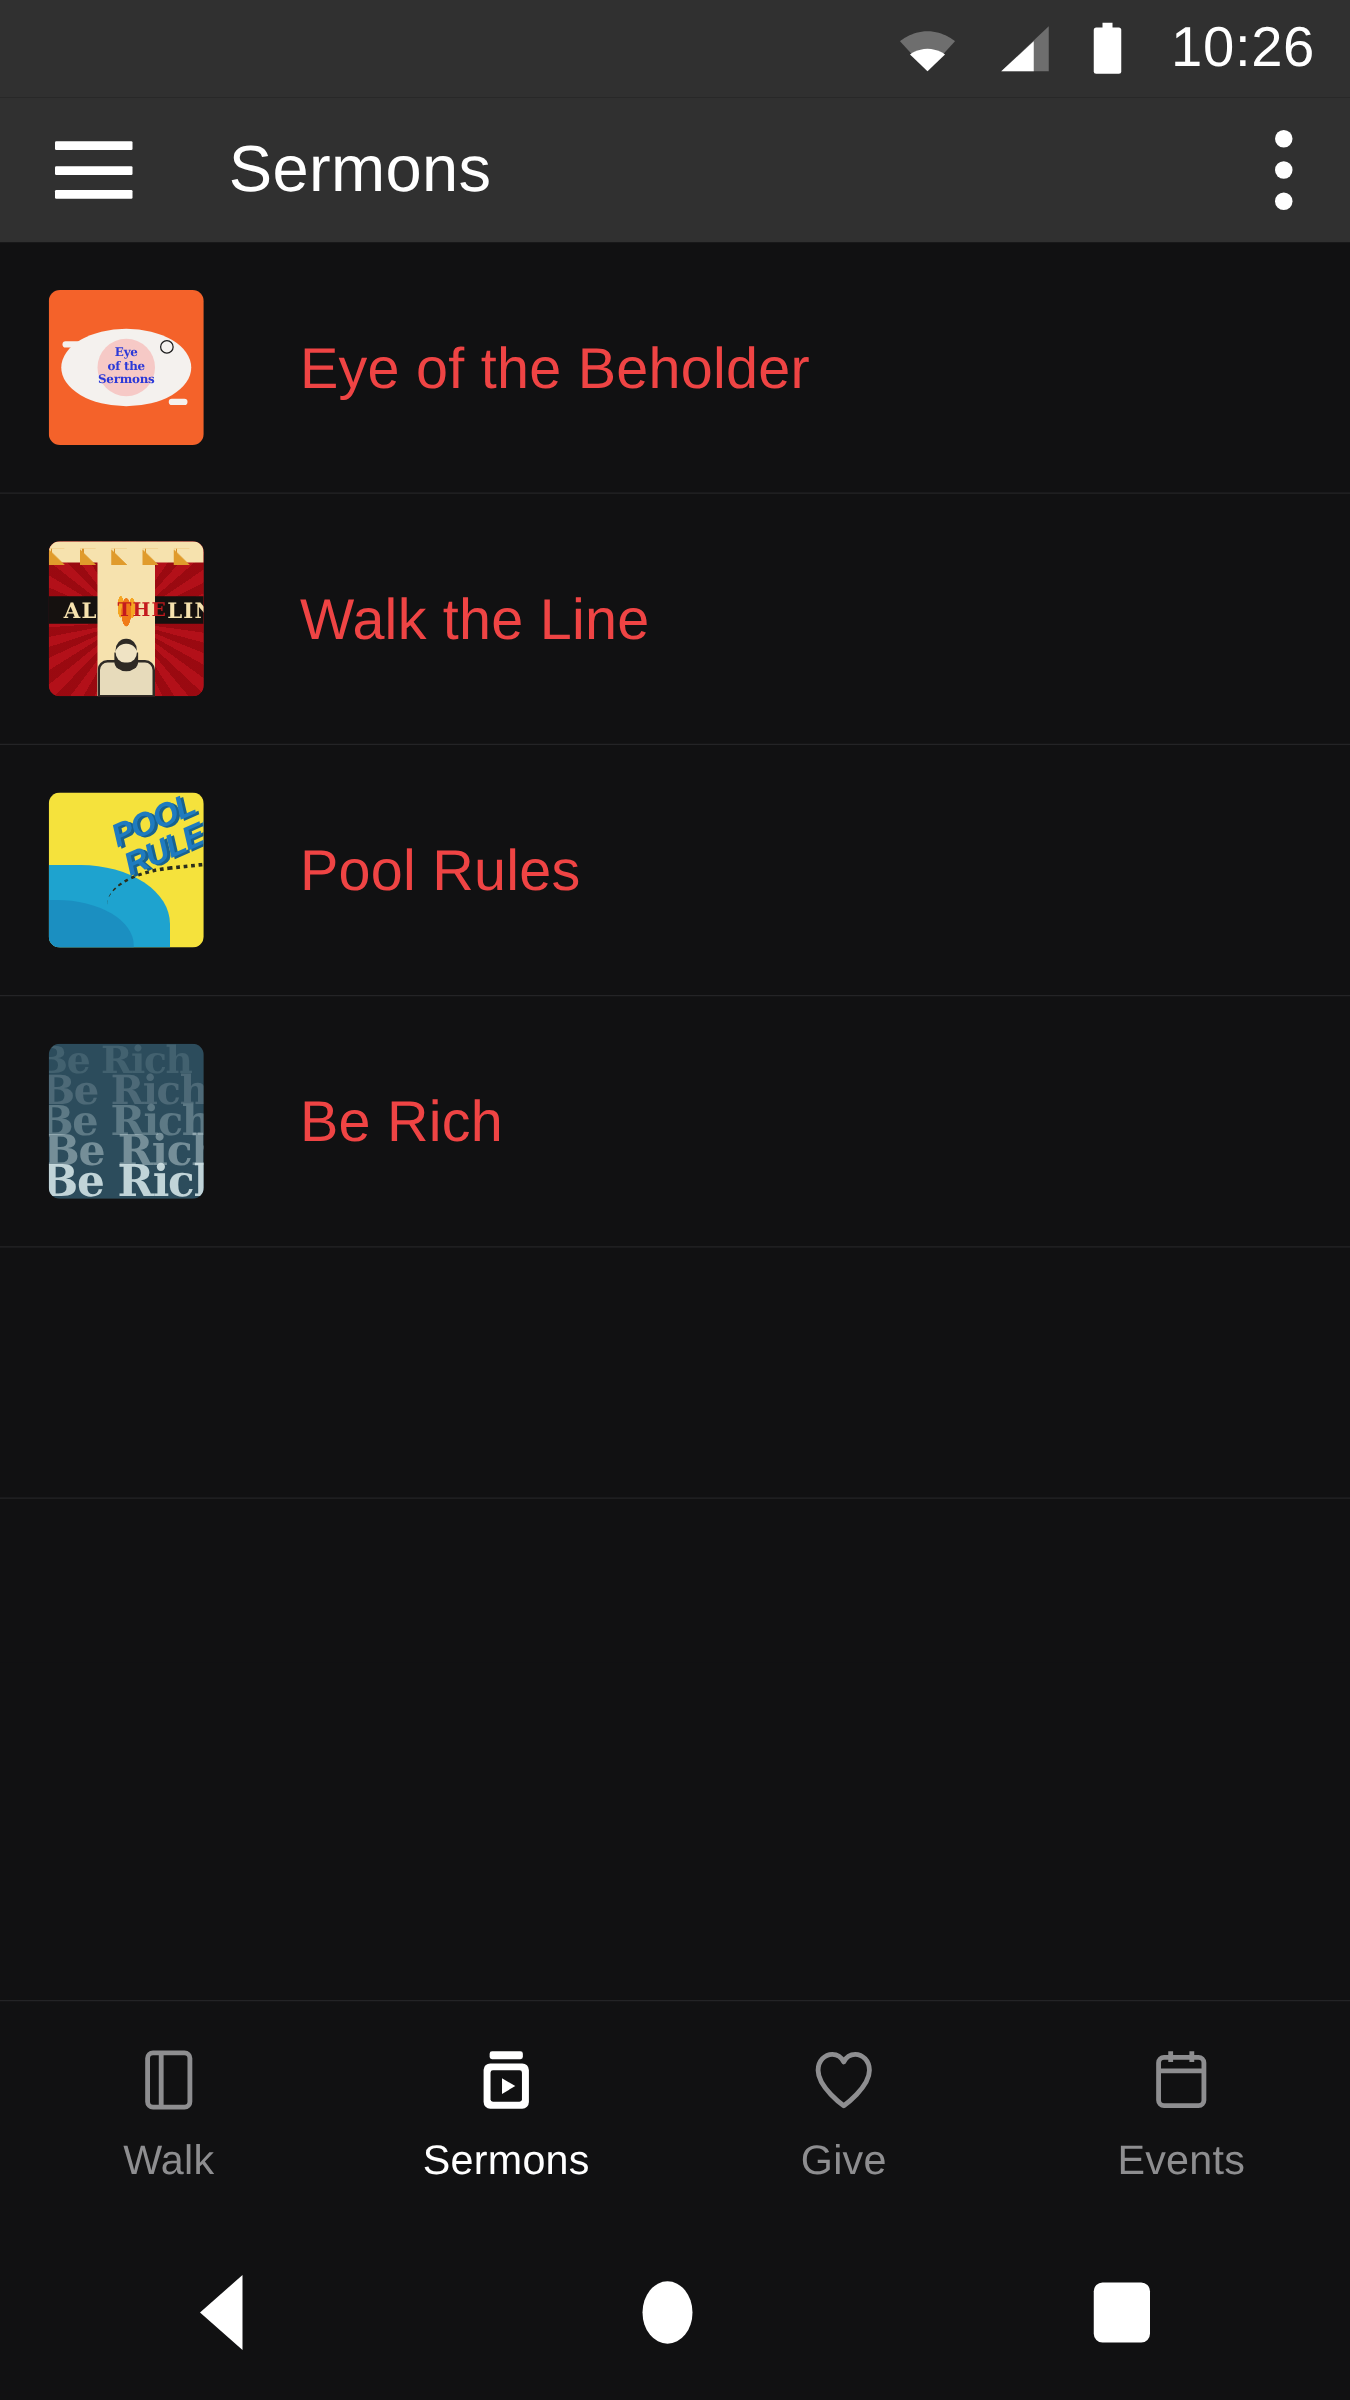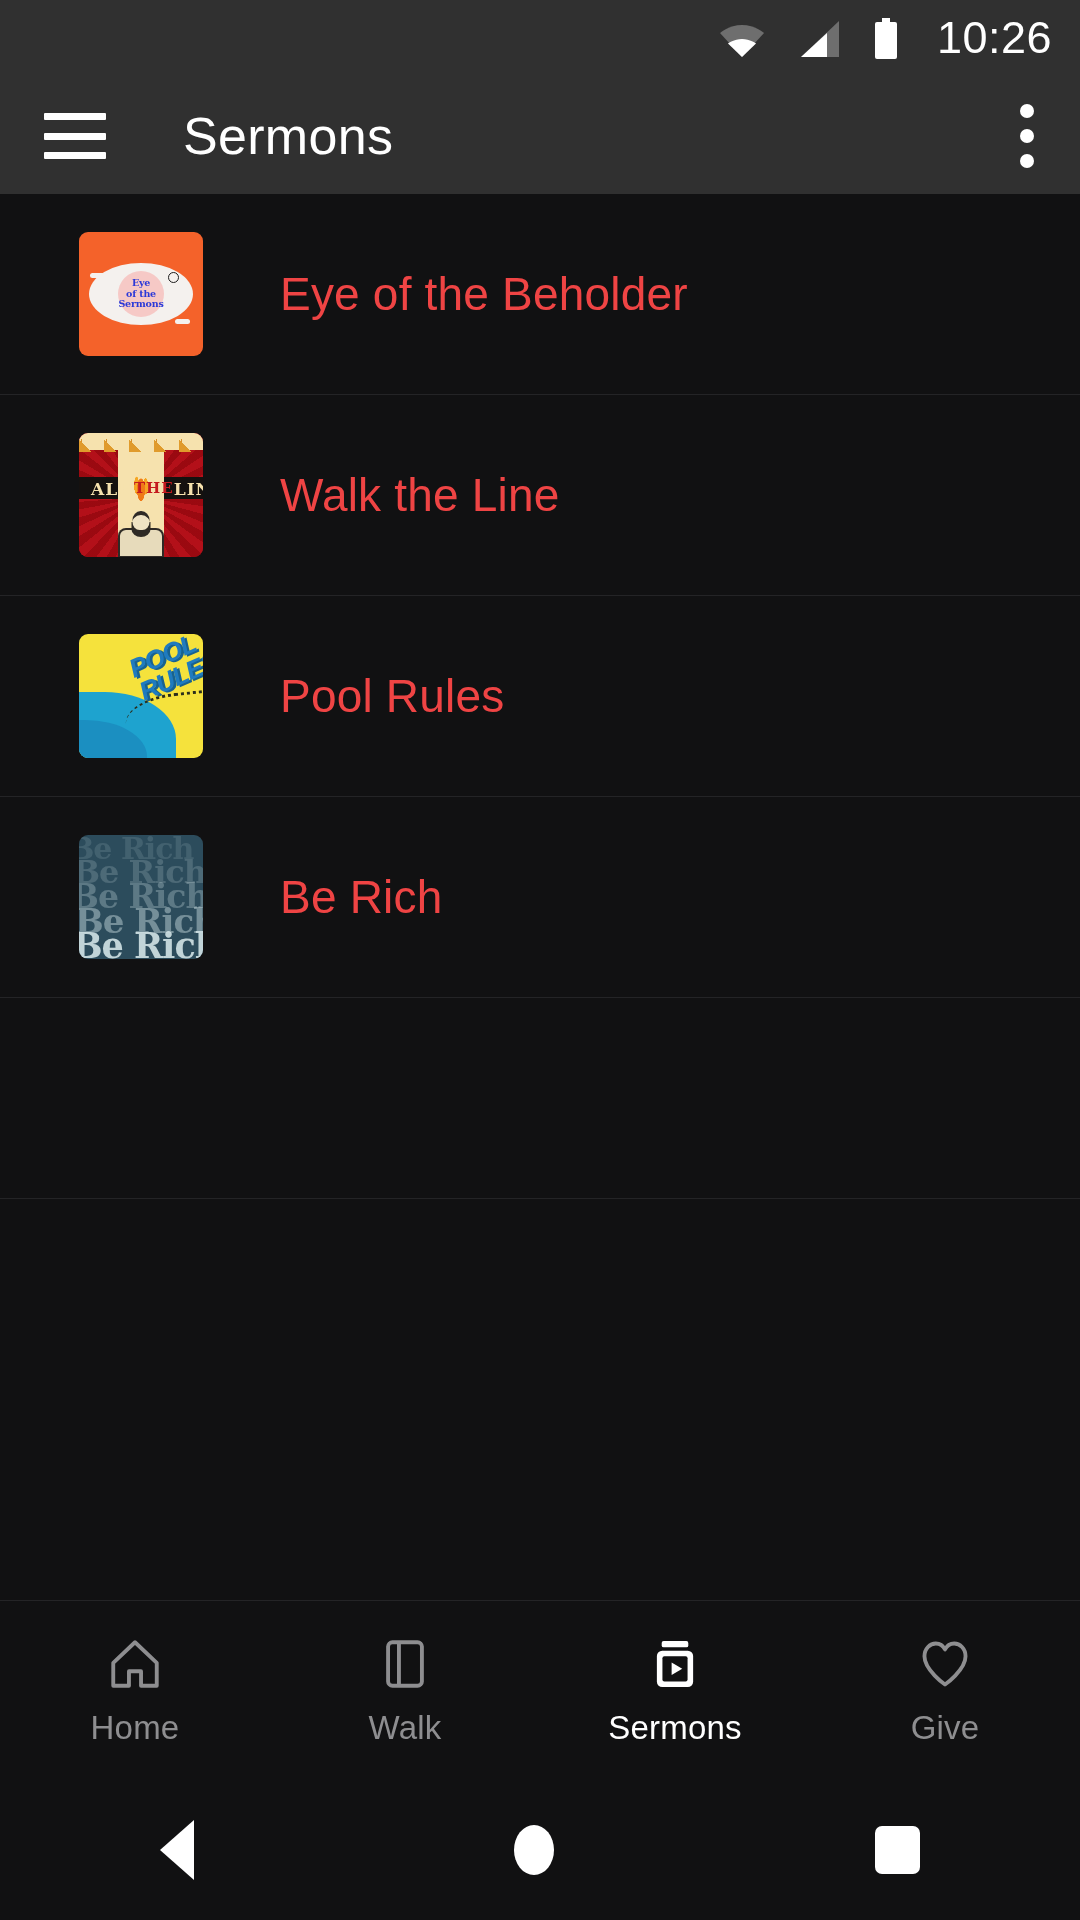--- a/index.html
+++ b/index.html
@@ -52,21 +52,20 @@
   
   .list {
     position:absolute; top:194px; left:0; width:1080px; height:1136px;
     overflow:hidden; background:#111112;
   }
   .row {
     position:relative; height:201px; width:1080px;
     display:flex; align-items:center;
     border-bottom:1px solid #242426;
     cursor:pointer;
-    padding-left:40px;
   }
   .thumb {
     width:124px; height:124px; margin-left:39px; border-radius:9px;
     overflow:hidden; position:relative; flex:none;
     background:#1b1b1d;
   }
   .row-title {
     color:#ef4444; font-size:46px; margin-left:77px;
     letter-spacing:0.2px; white-space:nowrap; line-height:1.05;
   }
@@ -405,26 +404,20 @@
       <div class="row-title">Be Rich</div>
     </div>
 
     <div class="row">
     </div>
 
   </div>
 
   <div class="tabbar">
 
-    <div class="tab">
-      <svg class="ticon" viewBox="0 0 24 24" fill="none" stroke="#8e8e90" stroke-width="1.6" stroke-linejoin="round">
-        <path d="M12 3 L21 11.5 V21 H14.5 V15 H9.5 V21 H3 V11.5 Z"></path>
-      </svg>
-      <div class="tlabel">Home</div>
-    </div>
 
     <div class="tab">
       <svg class="ticon" viewBox="0 0 24 24" fill="none" stroke="#8e8e90" stroke-width="1.6" stroke-linejoin="round">
         <rect x="5" y="3" width="14" height="18" rx="1.8"></rect>
         <line x1="9.5" y1="3" x2="9.5" y2="21"></line>
       </svg>
       <div class="tlabel">Walk</div>
     </div>
 
     <div class="tab active">
@@ -437,20 +430,29 @@
       <div class="tlabel">Sermons</div>
     </div>
 
     <div class="tab">
       <svg class="ticon" viewBox="0 0 24 24" fill="none" stroke="#8e8e90" stroke-width="1.6" stroke-linejoin="round">
         <path d="M12 20.5 C12 20.5 3.5 14.5 3.5 8.8 C3.5 5.6 5.8 3.5 8.2 3.5 C10 3.5 11.3 4.6 12 6 C12.7 4.6 14 3.5 15.8 3.5 C18.2 3.5 20.5 5.6 20.5 8.8 C20.5 14.5 12 20.5 12 20.5 Z"></path>
       </svg>
       <div class="tlabel">Give</div>
     </div>
 
+    <div class="tab">
+      <svg class="ticon" viewBox="0 0 24 24" fill="none" stroke="#8e8e90" stroke-width="1.6" stroke-linejoin="round">
+        <rect x="4.5" y="4.5" width="15" height="16" rx="1.8"></rect>
+        <line x1="4.5" y1="9" x2="19.5" y2="9"></line>
+        <line x1="8.5" y1="2.5" x2="8.5" y2="6"></line>
+        <line x1="15.5" y1="2.5" x2="15.5" y2="6"></line>
+      </svg>
+      <div class="tlabel">Events</div>
+    </div>
 
   </div>
 
   <div class="navbar">
     <div class="nav-back"></div>
     <div class="nav-home"></div>
     <div class="nav-recents"></div>
   </div>
 
 </div>

